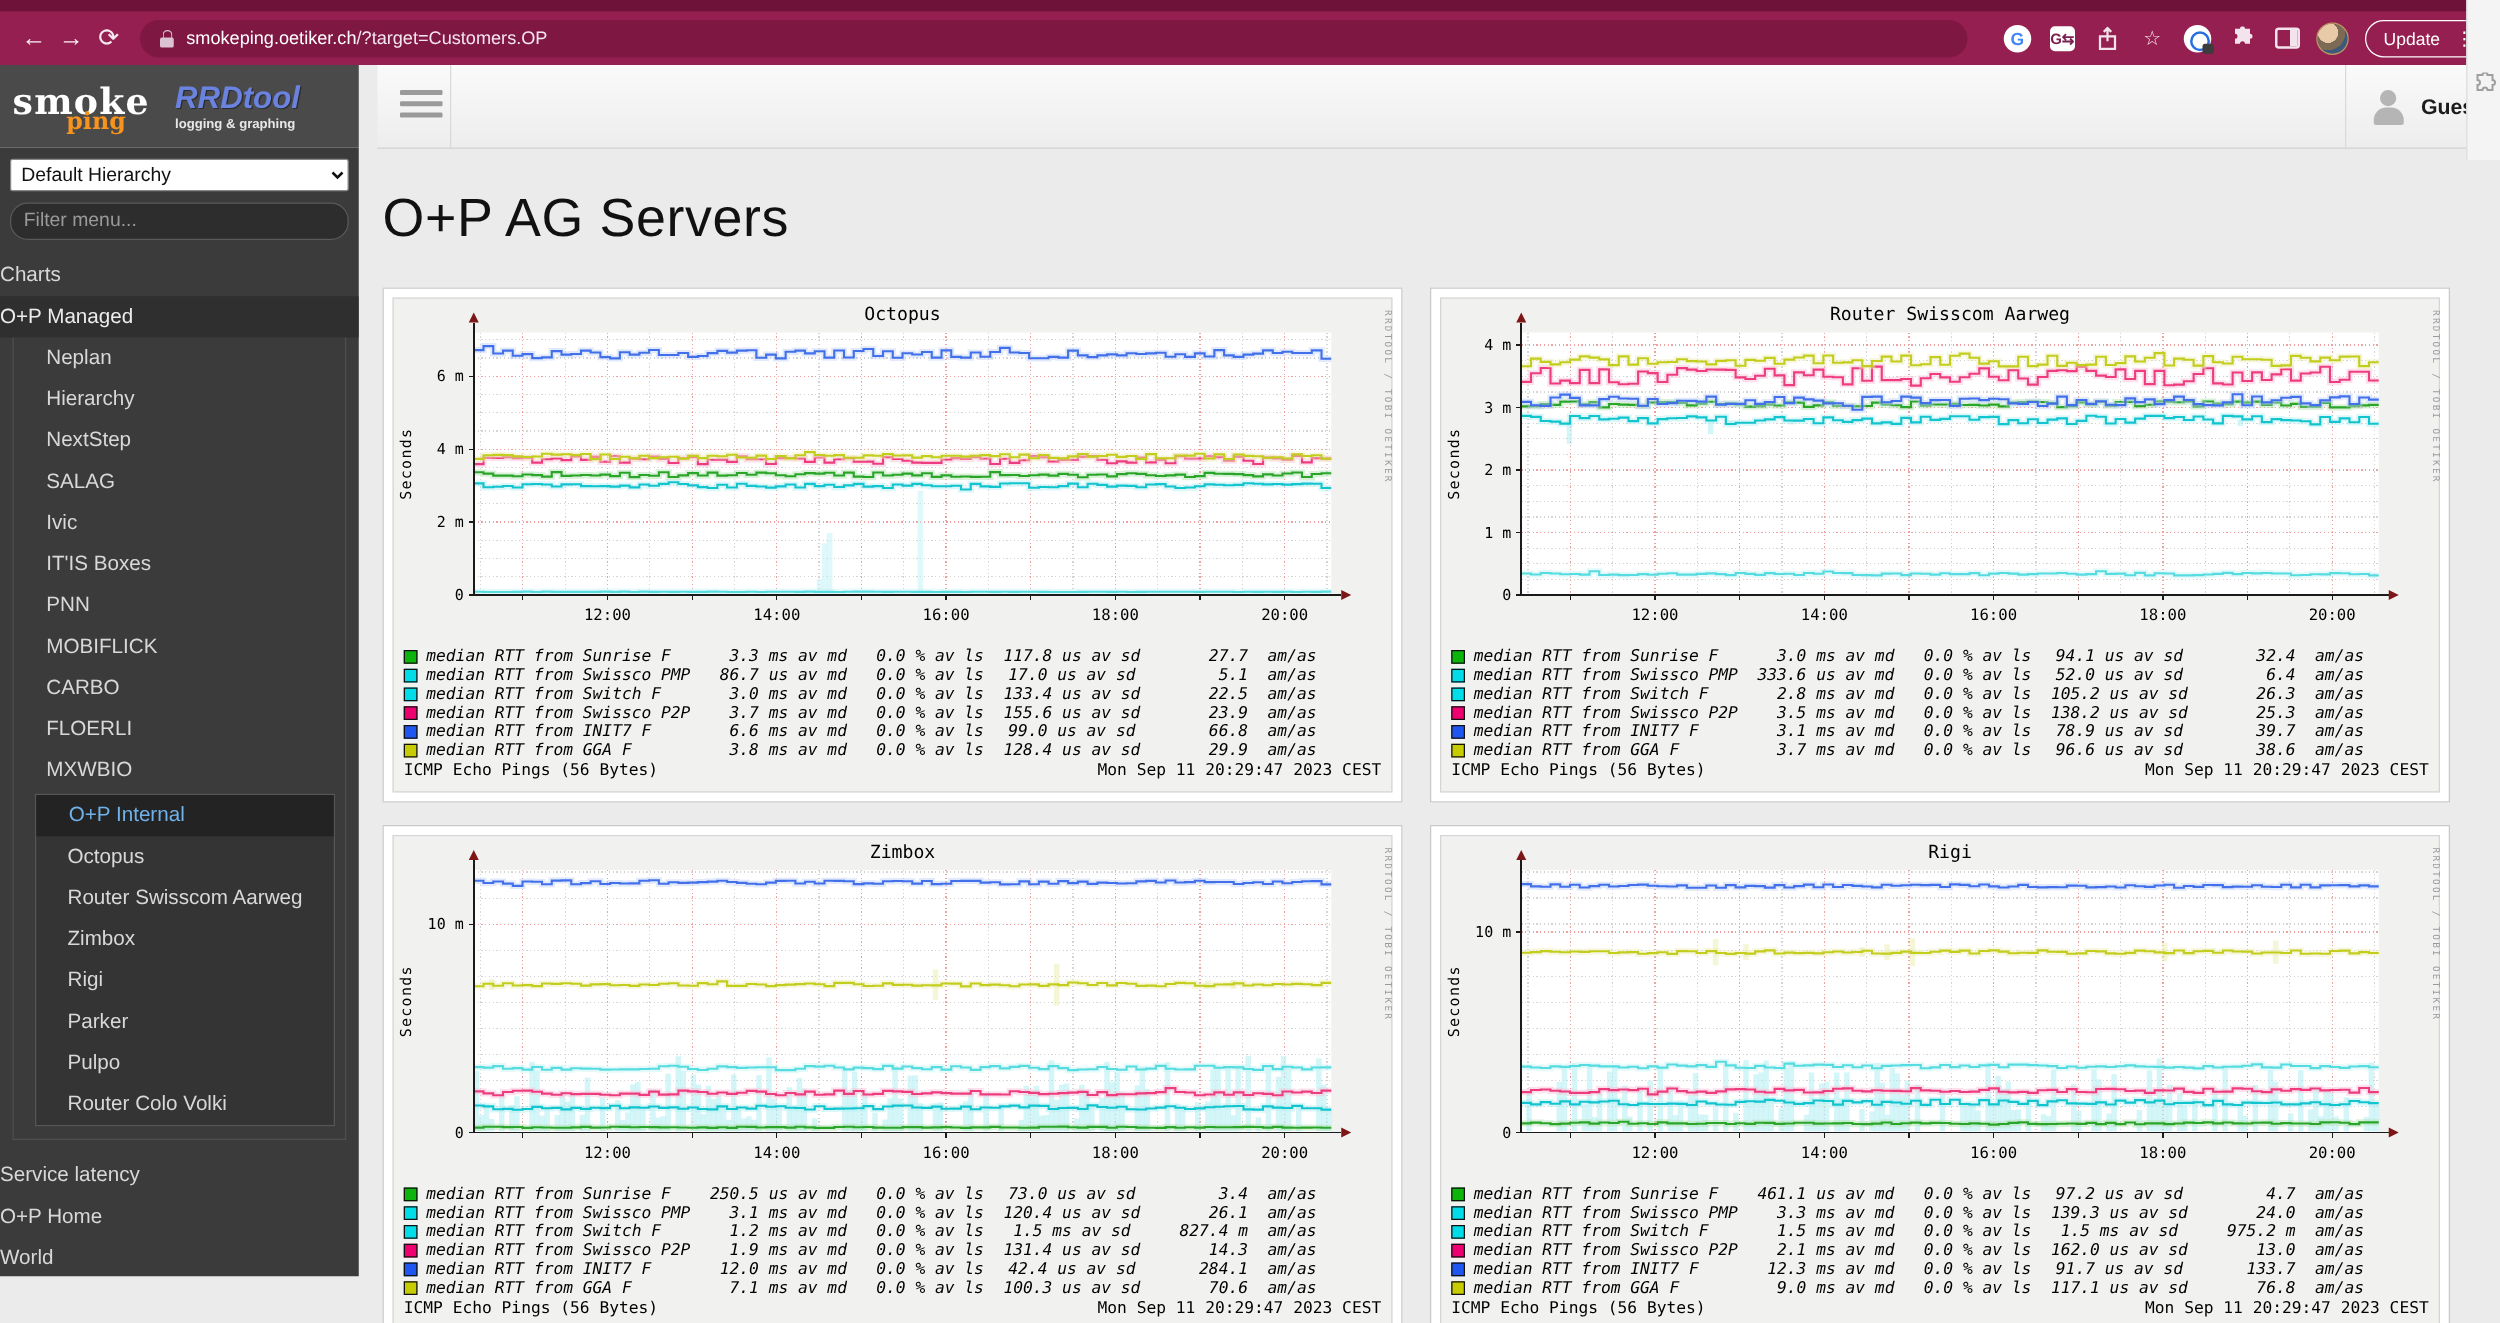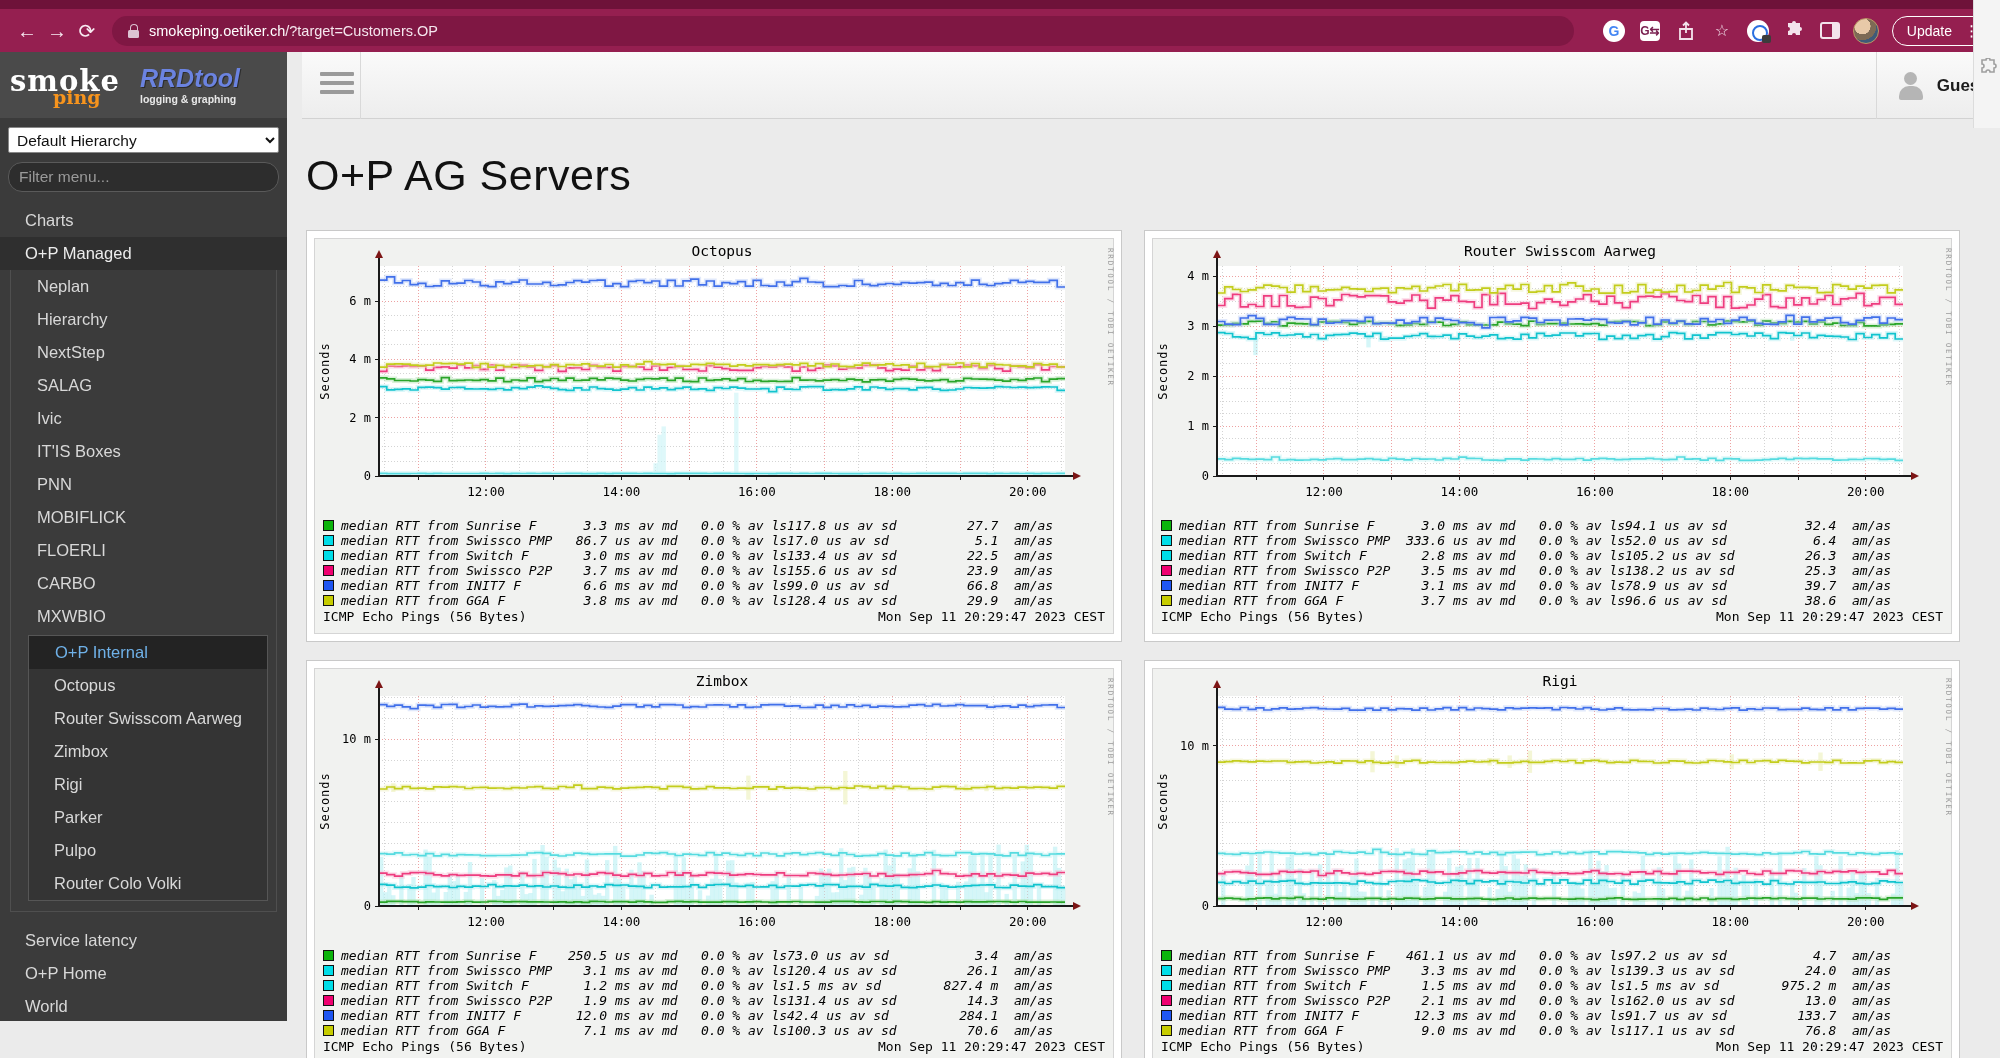--- a/index.html
+++ b/index.html
@@ -57,40 +57,40 @@
   .rrd-word { color:#6b83e0; font-size:25px; font-weight:bold; font-style:italic; text-shadow:1px 1px 0 #2c2c2c; }
   .rrd-sub { color:#e8e8e8; font-size:10.5px; font-weight:bold; margin-top:3px; }
 
   .sidebar { position:absolute; left:0; top:118px; width:287px; height:903px; background:#3b3b3b; z-index:11; overflow:hidden; }
   .hier-select { display:block; width:271px; margin:9px 8px 0 8px; height:26px; font-size:15.5px;
     font-family:"Liberation Sans", sans-serif; border:1px solid #888; border-radius:2px; background:#fff; color:#111; padding:0 4px; }
   .filterbox { display:block; width:271px; margin:9px 8px 0 8px; height:30px; background:#2d2d2d; border:1px solid #5a5a5a;
     border-radius:14px; color:#cfcfcf; font-size:15.5px; padding:0 10px; font-family:"Liberation Sans", sans-serif; }
   .filterbox::placeholder { color:#9a9a9a; }
   #side-nav { margin-top:12px; }
-  .sitem { height:33px; line-height:33px; font-size:16.5px; color:#d8d8d8; padding-left:25px; cursor:pointer; white-space:nowrap; }
+  .sitem { height:33px; line-height:33px; font-size:16.5px; color:#d8d8d8; padding-left:0; cursor:pointer; white-space:nowrap; }
   .sitem.lvl1 { padding-left:26px; }
   .sitem.lvl2 { padding-left:25px; }
   .section-head { background:#2f2f2f; color:#ececec; }
   .group-body { margin:0 10px; border:1px solid #4f4f4f; border-top:none; background:#3b3b3b; padding-bottom:2px; }
   .group-inner { margin:2px 8px 8px 17px; border:1px solid #565656; background:#343434; }
   .internal-head { padding-left:8px; background:#232323; color:#6fb1e8; }
 
   
   .main { position:absolute; left:287px; top:119px; width:1713px; height:939px; background:#ebebeb; padding:20px 0 0 19px; }
   .main h1 { font-size:43px; font-weight:500; color:#111; margin:12px 0 30px 0; letter-spacing:0.5px; }
   .panels { display:grid; grid-template-columns:816px 816px; grid-auto-rows:412px; column-gap:22px; row-gap:18px; }
   .panel { background:#fff; border:1px solid #c9c9c9; padding:7px; cursor:pointer; }
   .graph { width:100%; height:100%; background:#f1f2f0; border:1px solid #d5d5d5; padding:1px 0 0 0; }
   .graph svg { display:block; }
   .legend { font-family:"DejaVu Sans Mono", monospace; font-size:13px; line-height:15px; color:#000; padding:2px 6px 0 8px; }
   .leg-row { display:flex; align-items:center;font-style:italic; }
   .sw { display:inline-block; width:11px; height:11px; border:1px solid #111; margin-right:7px; flex:0 0 auto; }
   .c-label { width:28ch; } .c-md { width:15ch; text-align:right; } .c-ls { width:14ch; text-align:right; }
-  .c-sd { width:18ch; text-align:left; } .c-am { width:9ch; text-align:right; } .c-un { width:7ch; text-align:right; }
+  .c-sd { width:18ch; text-align:center; } .c-am { width:9ch; text-align:right; } .c-un { width:7ch; text-align:right; }
   .leg-foot { display:flex; justify-content:space-between; padding-right:2px; margin-top:1px; }
 </style>
 </head>
 <body>
 
 <div class="chrome">
   <div class="tabstrip"></div>
   <div class="toolbar">
     <div class="navbtn">←</div>
     <div class="navbtn">→</div>
@@ -161,22 +161,22 @@
       <div class="sitem lvl0 section-head">O+P Managed</div>
       <div class="group-body">
         <div class="sitem lvl1">Neplan</div>
         <div class="sitem lvl1">Hierarchy</div>
         <div class="sitem lvl1">NextStep</div>
         <div class="sitem lvl1">SALAG</div>
         <div class="sitem lvl1">Ivic</div>
         <div class="sitem lvl1">IT'IS Boxes</div>
         <div class="sitem lvl1">PNN</div>
         <div class="sitem lvl1">MOBIFLICK</div>
+        <div class="sitem lvl1">CARBO</div>
         <div class="sitem lvl1">FLOERLI</div>
-        <div class="sitem lvl1">CARBO</div>
         <div class="sitem lvl1">MXWBIO</div>
         <div class="group-inner">
           <div class="sitem lvl1 internal-head">O+P Internal</div>
           <div class="sitem lvl2">Octopus</div>
           <div class="sitem lvl2">Router Swisscom Aarweg</div>
           <div class="sitem lvl2">Zimbox</div>
           <div class="sitem lvl2">Rigi</div>
           <div class="sitem lvl2">Parker</div>
           <div class="sitem lvl2">Pulpo</div>
           <div class="sitem lvl2">Router Colo Volki</div>

